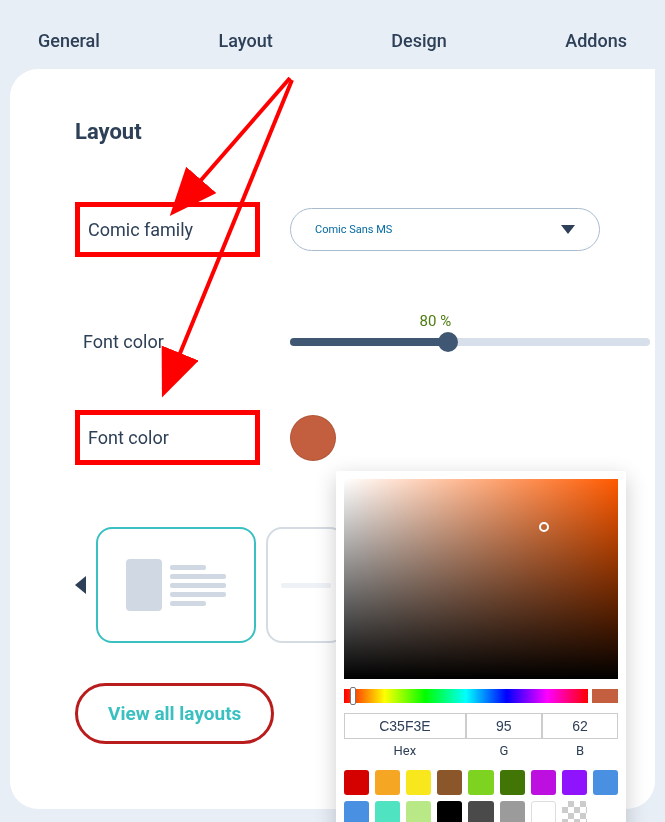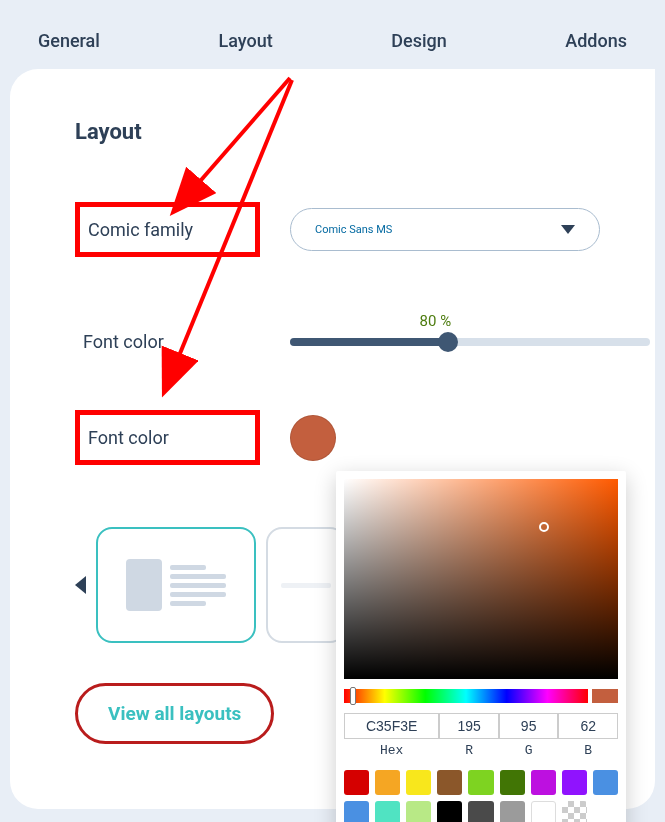--- a/index.html
+++ b/index.html
@@ -260,21 +260,20 @@
     padding: 4px 4px;
     text-align: center;
     font-size: 14px;
     color: #2e4057;
   }
   .input-group label {
     font-size: 13px;
     color: #2e4057;
     display: block;
     margin-top: 4px;
-    font-family: Liberation Mono, monospace;
   }
   .swatch-grid {
     margin-top: 12px;
     display: grid;
     grid-template-columns: repeat(9, 1fr);
     gap: 6px;
   }
   .swatch {
     width: 100%;
     padding-bottom: 100%;
@@ -379,24 +378,20 @@
     <div class="hue-row">
       <div class="hue-bar">
         <div class="hue-thumb"></div>
       </div>
       <div class="hue-preview"></div>
     </div>
     <div class="inputs-row">
       <div class="input-group hex">
         <input value="C35F3E" style="">
         <label>Hex</label>
-      </div>
-      <div class="input-group">
-        <input value="195" style="">
-        <label>R</label>
       </div>
       <div class="input-group">
         <input value="95" style="">
         <label>G</label>
       </div>
       <div class="input-group">
         <input value="62" style="">
         <label>B</label>
       </div>
     </div>

